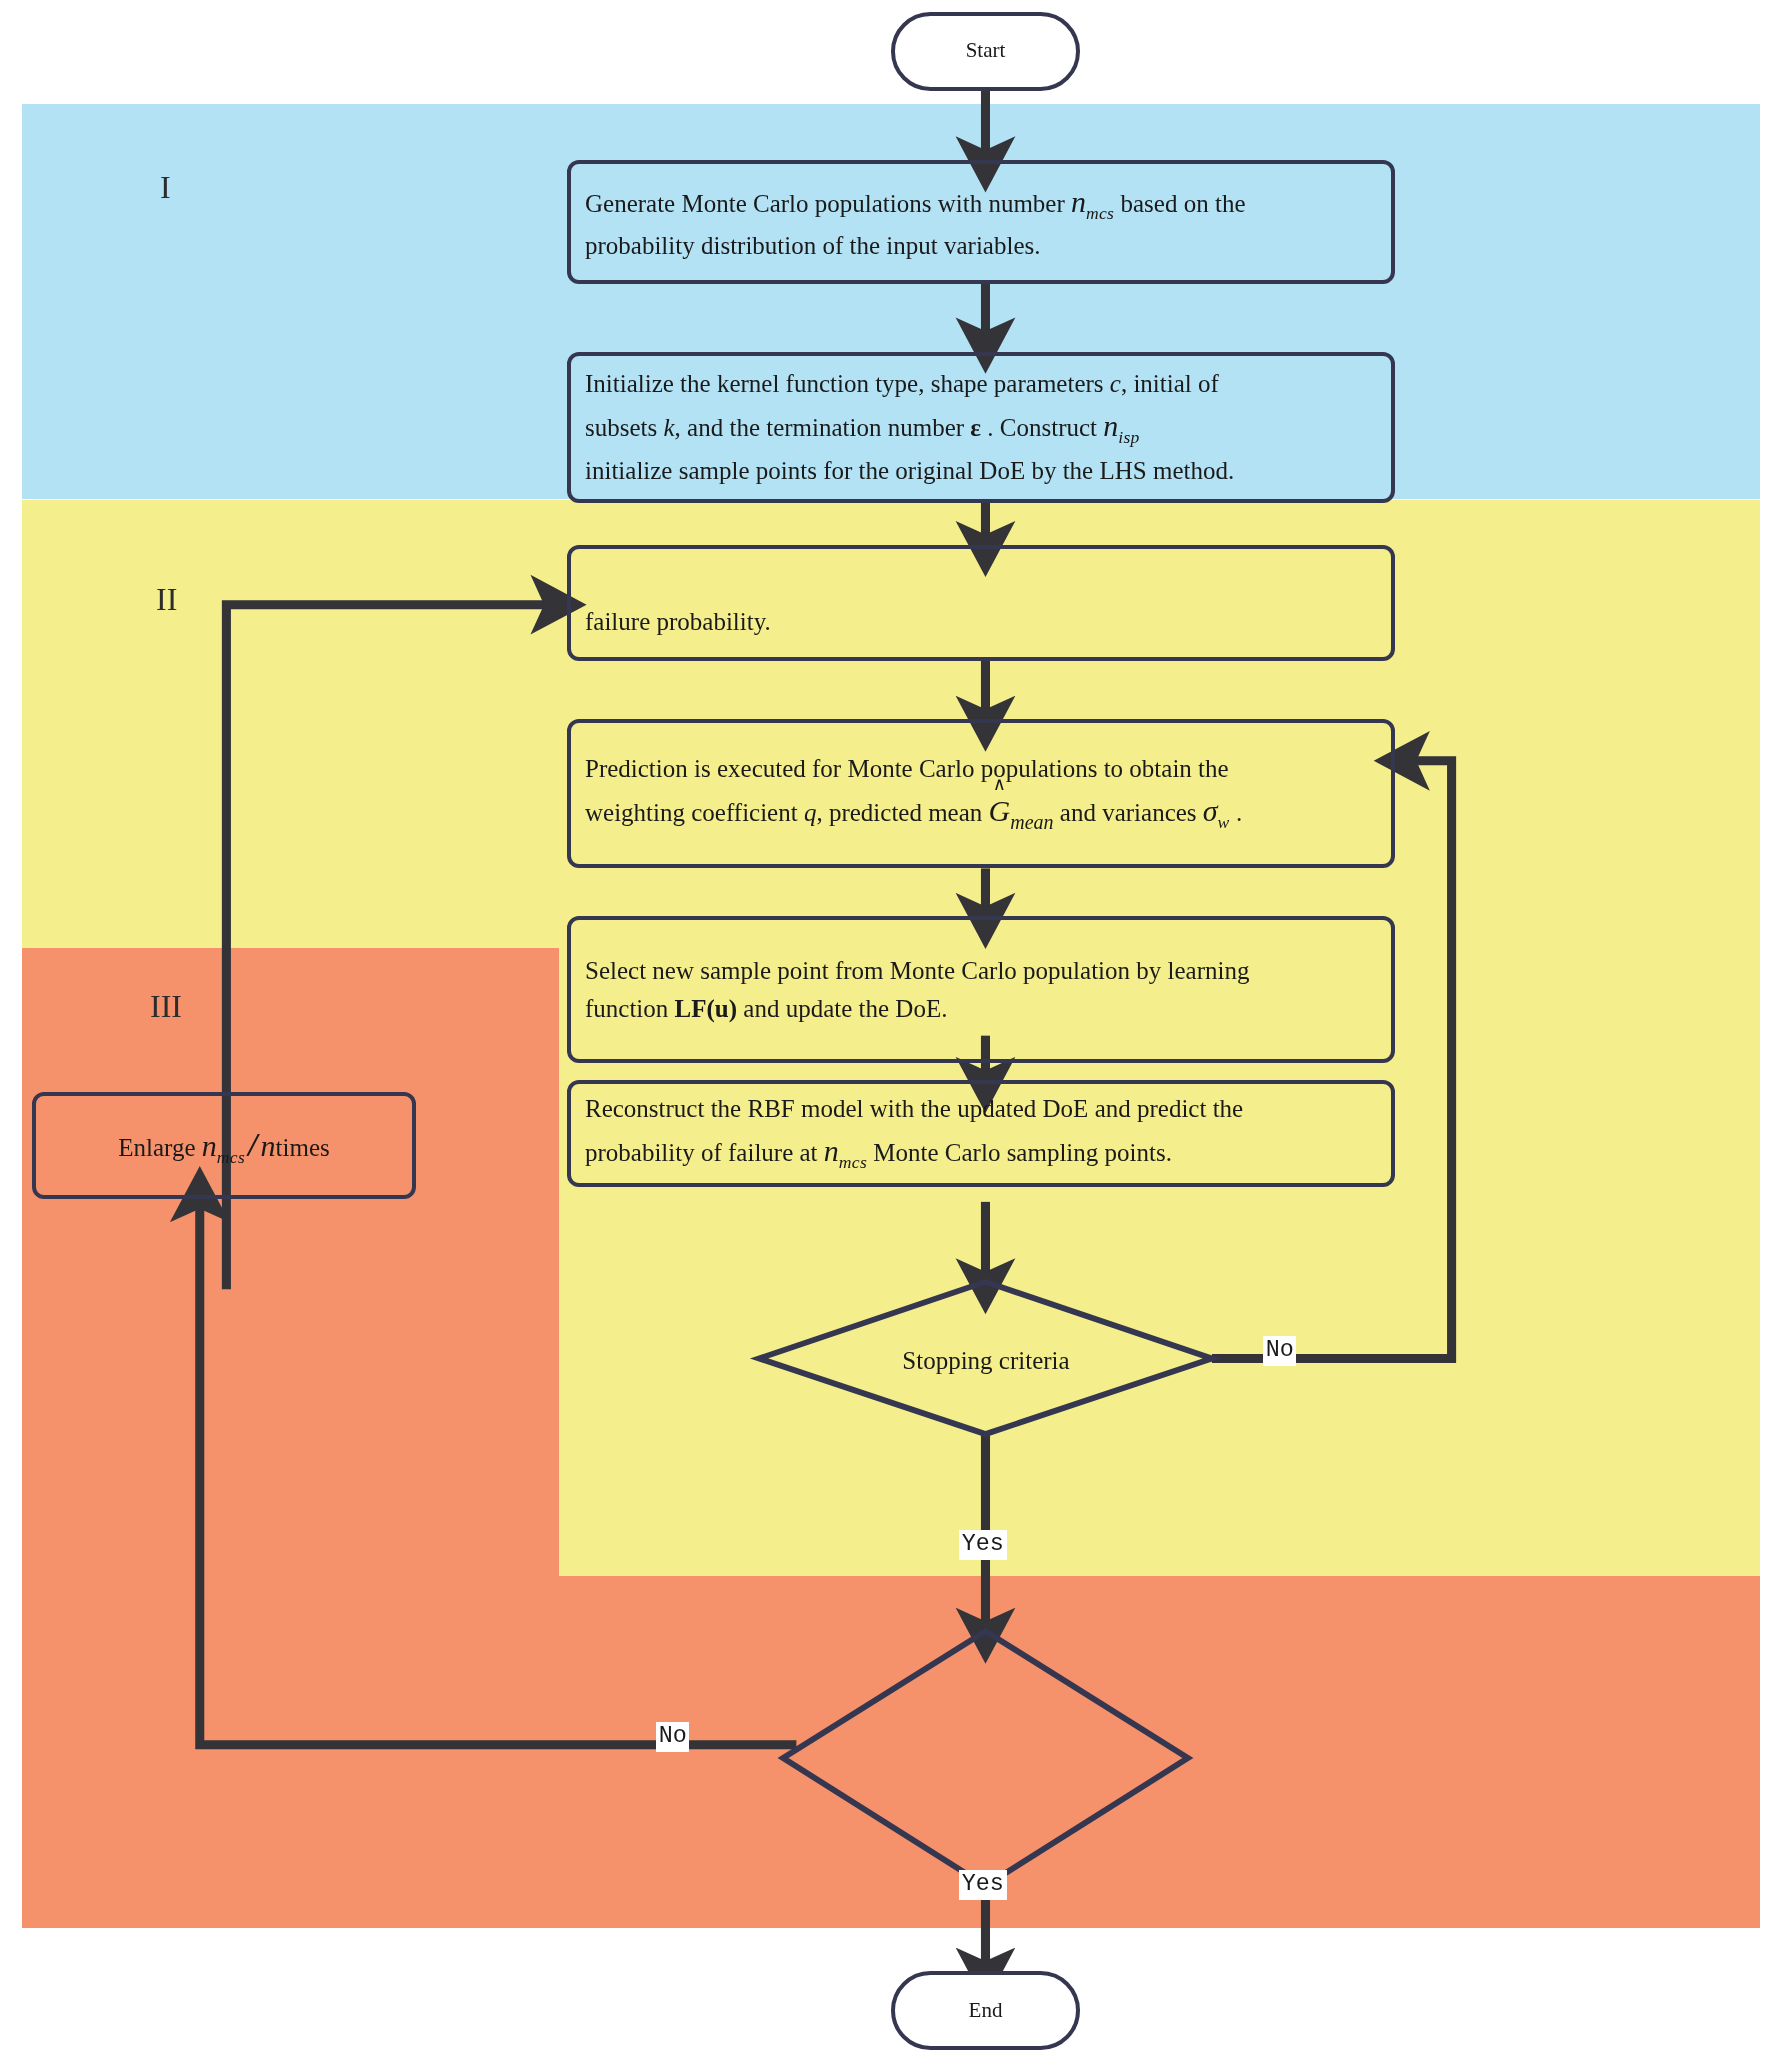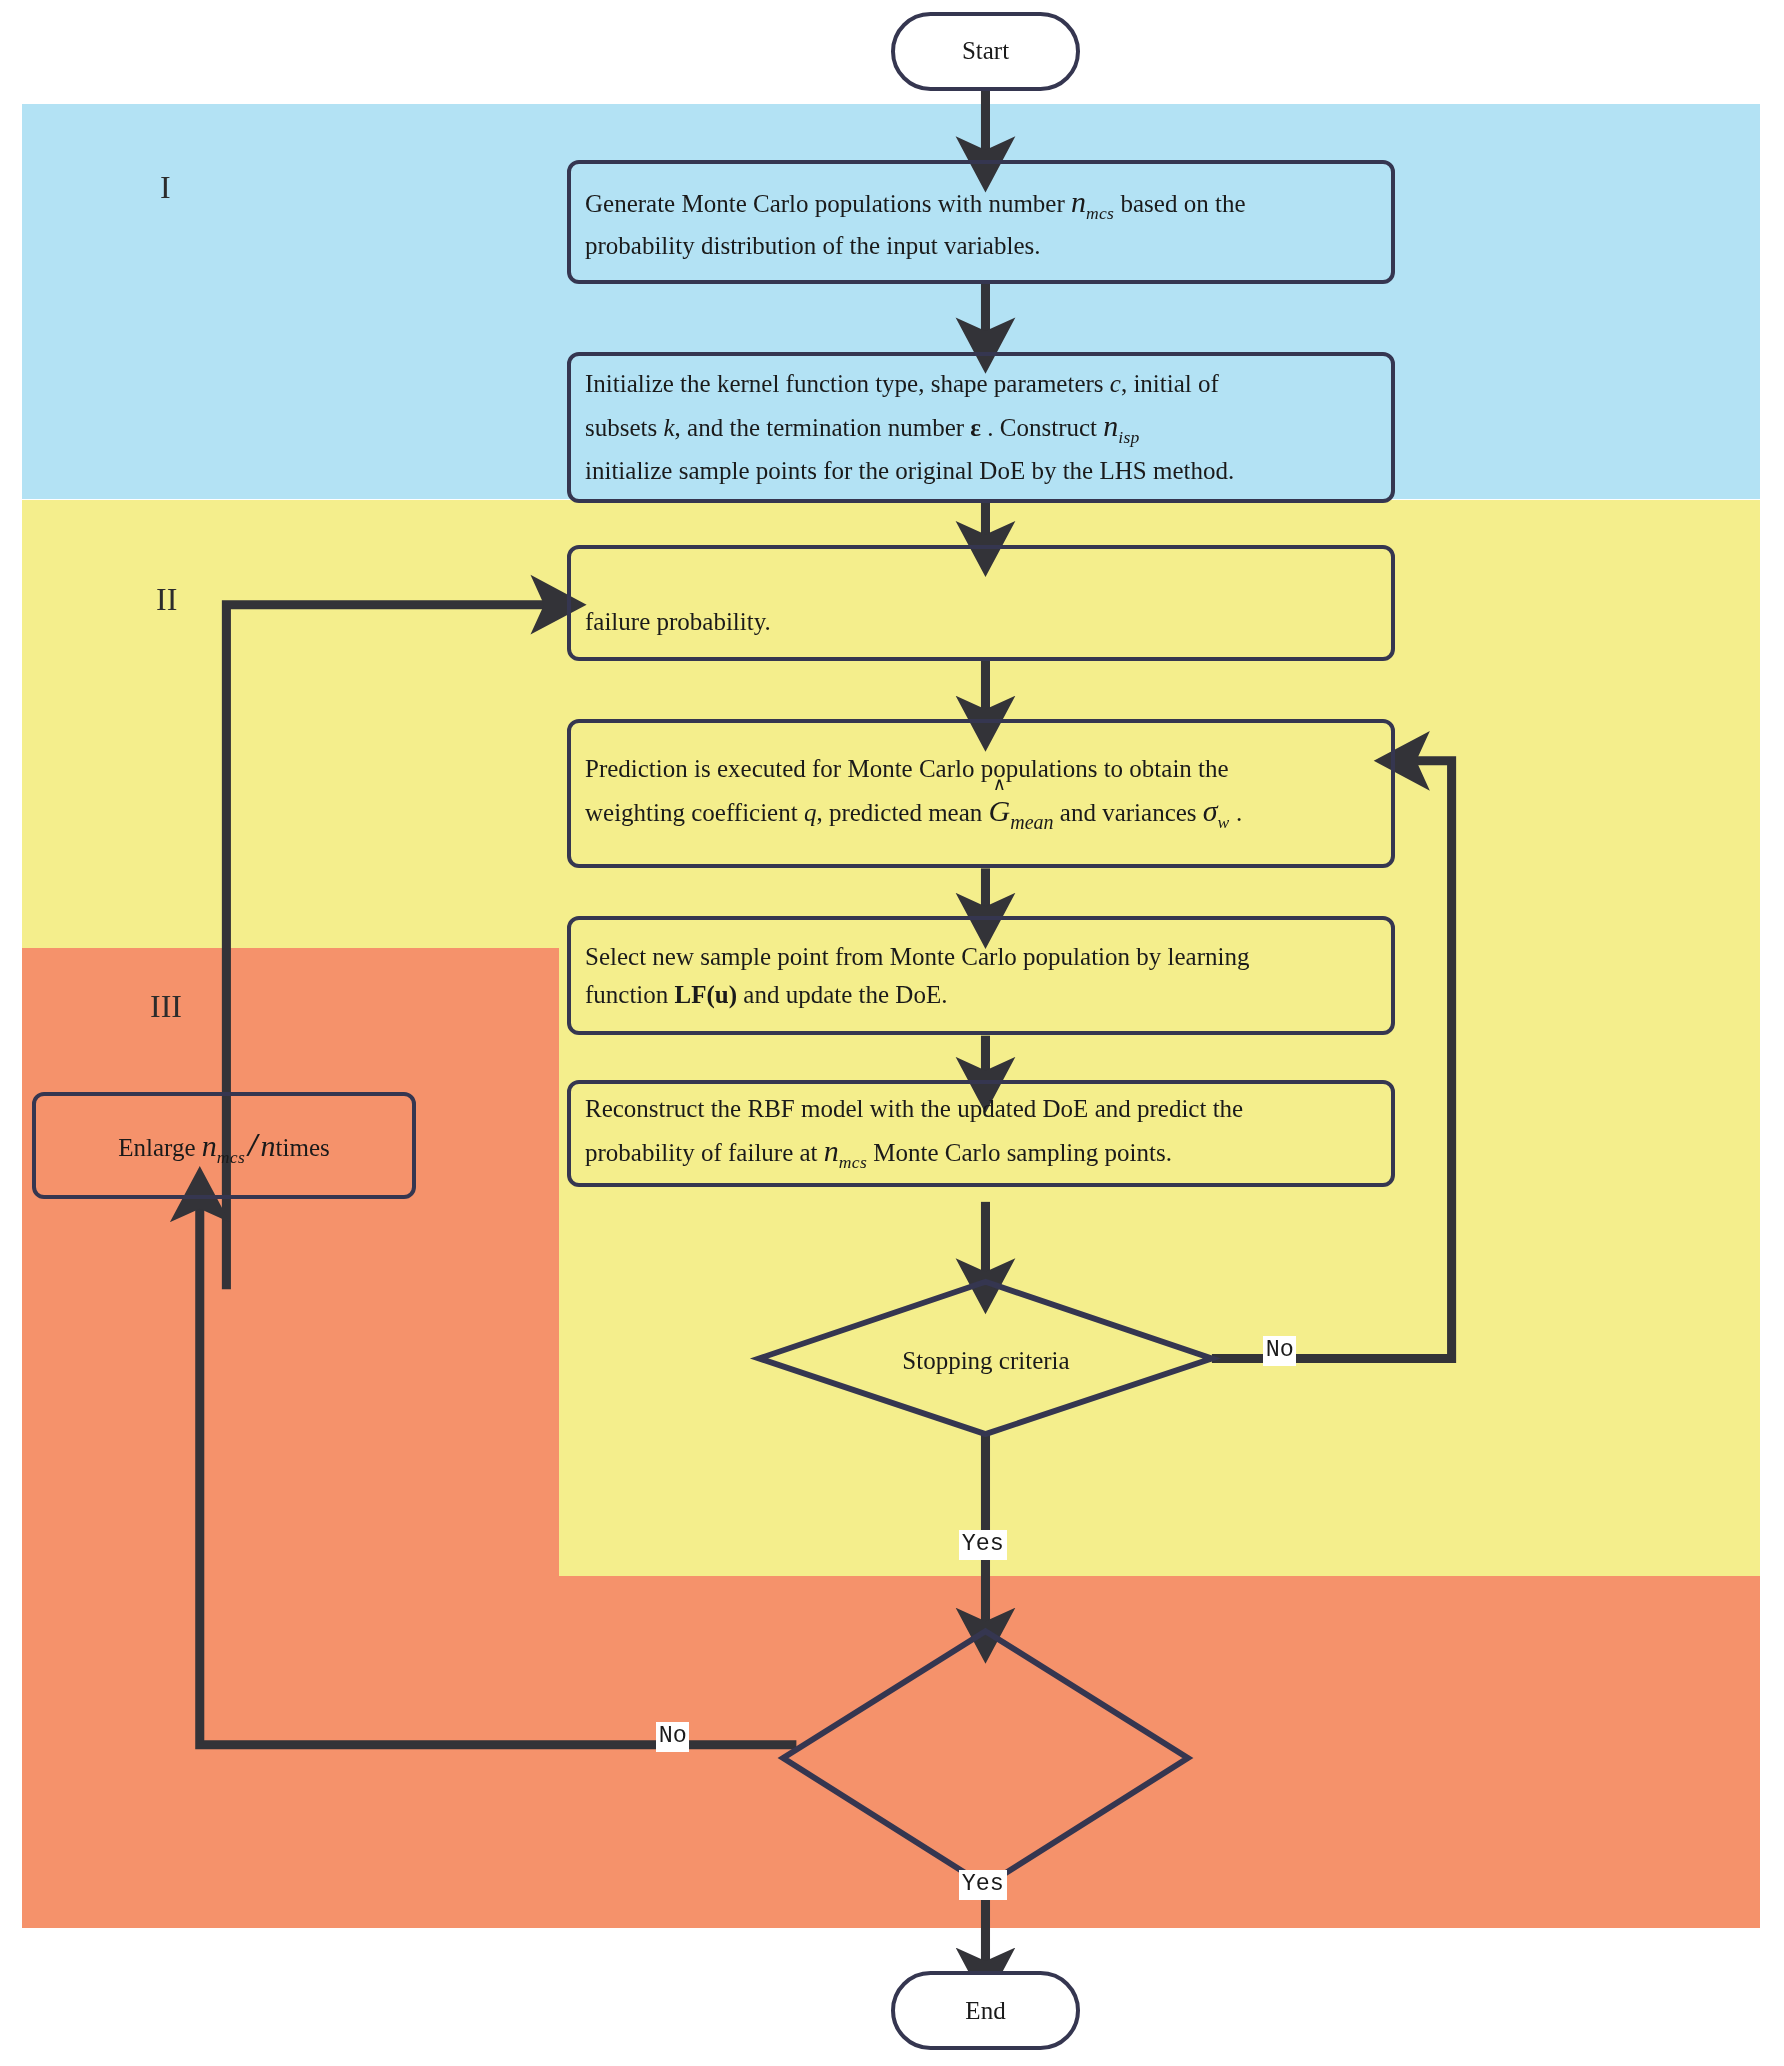--- a/index.html
+++ b/index.html
@@ -6,21 +6,21 @@
   body{width:1784px;height:2066px;position:relative;
        font-family:"Liberation Serif","DejaVu Serif",serif;color:#1a1a1a;}
   #stage{position:absolute;inset:0;width:1784px;height:2066px;overflow:hidden;}
   .band{position:absolute;}
   svg.wires{position:absolute;left:0;top:0;width:1784px;height:2066px;overflow:visible;}
   .node{position:absolute;box-sizing:border-box;border:4.8px solid #353650;
         display:flex;align-items:center;}
   .proc{border-radius:12px;padding:13px 14px;}
   .term{border-radius:107px;background:#fff;justify-content:center;}
   .node .txt{font-size:25px;line-height:1.52;}
-  .term .txt{font-size:25px;}
+  .term .txt{font-size:21px;}
   .diamond-label{position:absolute;text-align:center;font-size:25px;line-height:1.5;}
   .roman{position:absolute;font-size:32px;color:#2c2c2c;}
   .edgelbl{position:absolute;background:#fff;font-size:23.4px;padding:1.1px 2.7px;
            line-height:1.18;font-family:Liberation Mono, monospace;}
   i.v{font-style:italic;}
   .mit{font-style:italic;font-size:30px;}
   .sub{font-size:17.6px;font-style:italic;vertical-align:-0.42em;letter-spacing:0.3px;}
   .subsm{font-size:20px;font-style:italic;vertical-align:-0.38em;}
   .hatwrap{display:inline-block;position:relative;}
   .hatwrap .hat{position:absolute;left:0;right:0;top:-0.70em;text-align:center;
@@ -106,21 +106,21 @@
     </span>
   </div>
 
   <div class="node proc" style="left:567px;top:719px;width:828px;height:149px;">
     <span class="txt">
       <span>Prediction is executed for Monte Carlo populations to obtain the</span><br>
       <span>weighting coefficient </span><i class="v">q</i><span>, predicted mean </span><span class="hatwrap"><span class="hat">∧</span><span class="mit">G</span></span><span class="subsm">mean</span><span>  and variances  </span><span class="mit">σ</span><span class="sub">w</span><span> .</span>
     </span>
   </div>
 
-  <div class="node proc" style="left:567px;top:916px;width:828px;height:119px;">
+  <div class="node proc" style="left:567px;top:916px;width:828px;height:147px;">
     <span class="txt">
       <span>Select new sample point from Monte Carlo population by learning</span><br>
       <span>function </span><b class="v">LF(u)</b><span> and update the DoE.</span>
     </span>
   </div>
 
   <div class="node proc" style="left:567px;top:1080px;width:828px;height:107px;">
     <span class="txt">
       <span>Reconstruct the RBF model with the updated DoE and predict the</span><br>
       <span>probability of failure at </span><span class="mit">n</span><span class="sub">mcs</span><span> Monte Carlo sampling points.</span>

